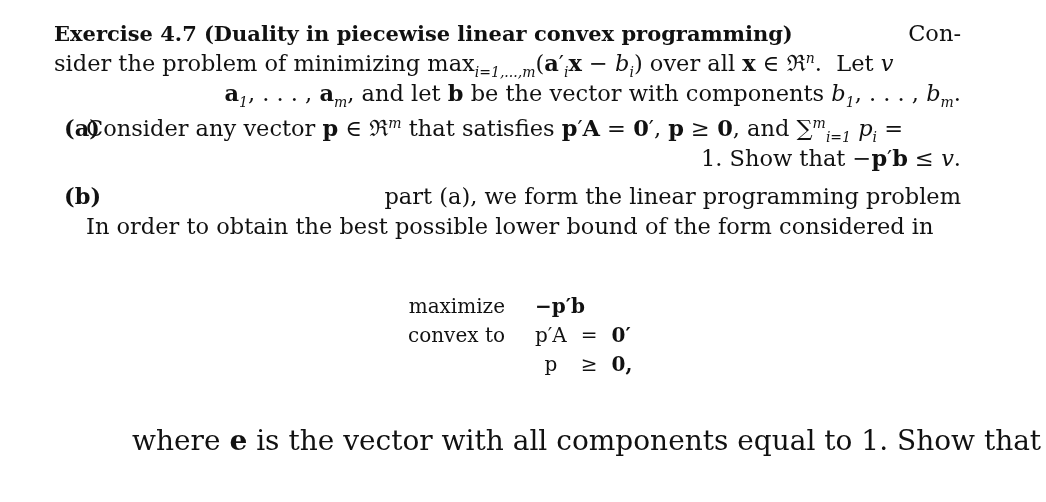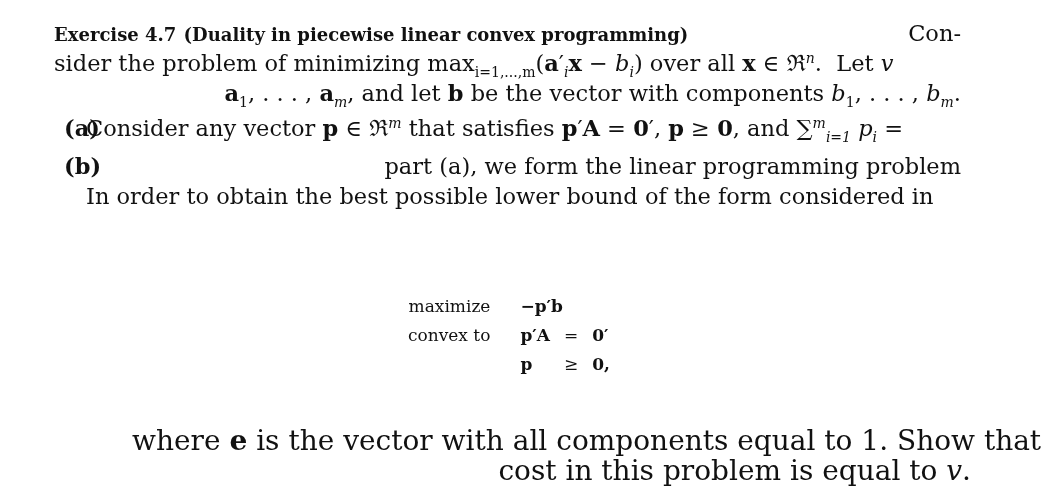--- a/index.html
+++ b/index.html
@@ -4,31 +4,31 @@
 <style>
   html, body { margin: 0; padding: 0; background: #ffffff; }
   body { width: 1046px; height: 502px; overflow: hidden; position: relative;
          font-family: "DejaVu Serif", "Liberation Serif", serif; color: #111; }
   .page { position: absolute; left: 54px; top: 18px; width: 907px; font-size: 22.5px; line-height: 30px; }
   .line { white-space: nowrap; display: flex; justify-content: space-between; height: 30px; }
   .line.last { justify-content: flex-end; }
   .line span.w { white-space: pre; }
   b, .bf { font-weight: bold; }
   .it { font-style: italic; }
-  sub, sup { font-size: 14px; line-height: 0; }
-  .title { font-weight: bold; font-size: 18px; }
+  sub, sup { font-size: 14px; line-height: 0; font-style: italic; }
+  .title { font-weight: bold; font-size: 21px; }
   .part { position: relative; margin-top: 5px; }
   .part .label { position: absolute; left: 10px; top: 0; font-weight: bold; }
   .part .body { margin-left: 32px; }
   .part .line { height: 30px; }
-  .lp { position: absolute; top: 292px; left: 404px; font-size: 17px; line-height: 29px; }
+  .lp { position: absolute; top: 292px; left: 404px; font-size: 20px; line-height: 29px; }
   .lp table { border-collapse: collapse; }
   .lp td { padding: 0 4px; white-space: nowrap; }
   .lp td.k { text-align: right; padding-right: 26px; }
-  .lp td.l { text-align: left; font-weight: bold; }
+  .lp td.l { text-align: center; font-weight: normal; }
   .lp td.op { text-align: center; padding: 0 10px; }
   .lp td.r { text-align: left; font-weight: bold; margin-top: 43px; }
   .tail { position: absolute; top: 426px; left: 132px; width: 839px; font-size: 28px; line-height: 30px; }
 </style>
 </head>
 <body>
 
 <div class="page">
   <div class="line">
     <span class="w"><span class="title">Exercise 4.7</span> <span class="title">(Duality in piecewise linear convex programming)</span></span>
@@ -39,20 +39,23 @@
   </div>
   <div class="line last">
     <span class="w"><b>a</b><sub>1</sub>, . . . , <b>a</b><sub class="it">m</sub>, and let <b>b</b> be the vector with components <span class="it">b</span><sub>1</sub>, . . . , <span class="it">b</span><sub class="it">m</sub>.</span>
   </div>
 
   <div class="part">
     <span class="label">(a)</span>
     <div class="body">
       <div class="line">
         <span class="w">Consider any vector <b>p</b> ∈ ℜ<sup class="it">m</sup> that satisfies <b>p</b>′<b>A</b> = <b>0</b>′, <b>p</b> ≥ <b>0</b>, and ∑<sup class="it">m</sup><sub class="it">i=1</sub> <span class="it">p<sub>i</sub></span> =</span>
+      </div>
+      <div class="line last">
+        <span class="w">1. Show that −<b>p</b>′<b>b</b> ≤ <span class="it">v</span>.</span>
       </div>
     </div>
   </div>
 
   <div class="part" style="margin-top:8px">
     <span class="label">(b)</span>
     <div class="body">
       <div class="line last">
         <span class="w">part (a), we form the linear programming problem</span>
       </div>
@@ -83,16 +86,13 @@
       <td class="r">0,</td>
     </tr>
   </tbody>
     </table>
 </div>
 
 <div class="tail">
   <div class="line">
     <span class="w">where <b>e</b> is the vector with all components equal to 1. Show that the optimal</span>
   </div>
-  <div class="line last">
-    <span class="w">cost in this problem is equal to <span class="it">v</span>.</span>
-  </div>
 </div>
 
 </body></html>

